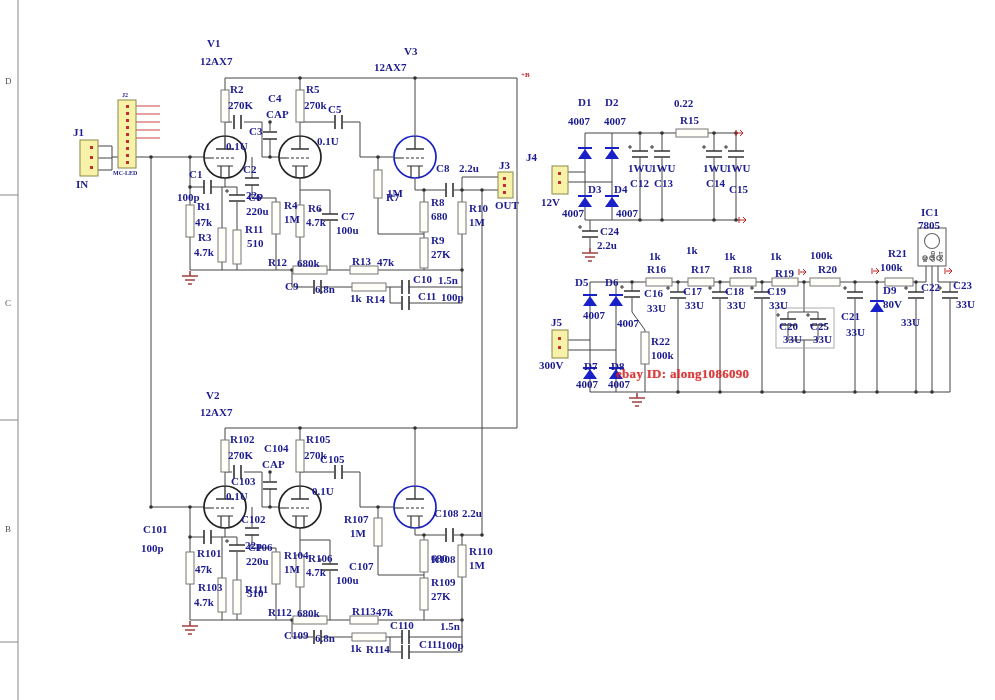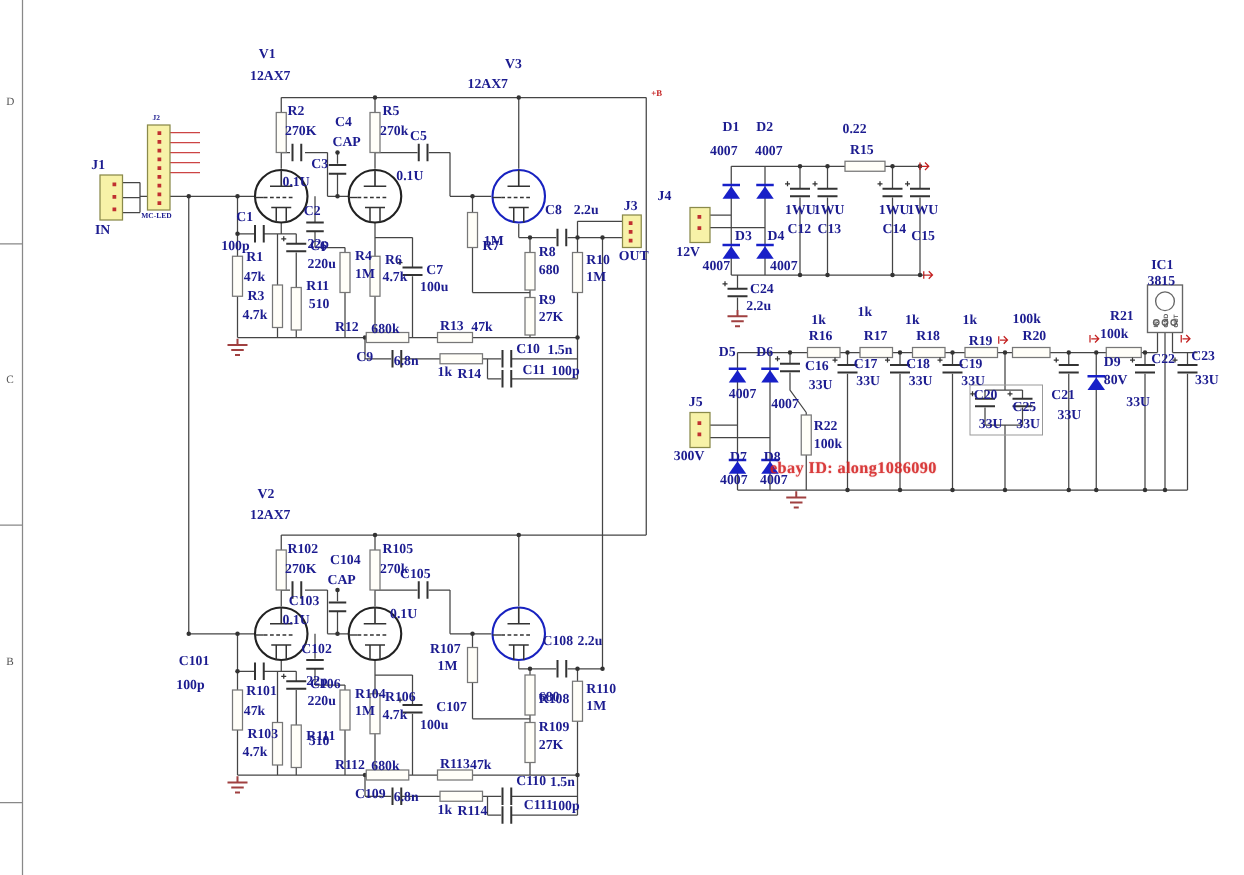--- a/index.html
+++ b/index.html
@@ -424,21 +424,21 @@
 <span class="l" style="left:431px;top:577px">R109</span>
 <span class="l" style="left:431px;top:591px">27K</span>
 <span class="l" style="left:268px;top:607px">R112</span>
 <span class="l" style="left:297px;top:608px">680k</span>
 <span class="l" style="left:352px;top:606px">R113</span>
 <span class="l" style="left:376px;top:607px">47k</span>
 <span class="l" style="left:284px;top:630px">C109</span>
 <span class="l" style="left:315px;top:633px">6.8n</span>
 <span class="l" style="left:350px;top:643px">1k</span>
 <span class="l" style="left:366px;top:644px">R114</span>
-<span class="l" style="left:413px;top:620px">C110</span>
+<span class="l" style="left:390px;top:620px">C110</span>
 <span class="l" style="left:440px;top:621px">1.5n</span>
 <span class="l" style="left:419px;top:639px">C111</span>
 <span class="l" style="left:441px;top:640px">100p</span>
 
 <span class="l" style="left:578px;top:97px">D1</span>
 <span class="l" style="left:605px;top:97px">D2</span>
 <span class="l" style="left:568px;top:116px">4007</span>
 <span class="l" style="left:604px;top:116px">4007</span>
 <span class="l" style="left:588px;top:184px">D3</span>
 <span class="l" style="left:614px;top:184px">D4</span>
@@ -483,33 +483,33 @@
 <span class="l" style="left:810px;top:250px">100k</span>
 <span class="l" style="left:818px;top:264px">R20</span>
 <span class="l" style="left:888px;top:248px">R21</span>
 <span class="l" style="left:880px;top:262px">100k</span>
 <span class="l" style="left:683px;top:286px">C17</span>
 <span class="l" style="left:685px;top:300px">33U</span>
 <span class="l" style="left:725px;top:286px">C18</span>
 <span class="l" style="left:727px;top:300px">33U</span>
 <span class="l" style="left:767px;top:286px">C19</span>
 <span class="l" style="left:769px;top:300px">33U</span>
-<span class="l" style="left:779px;top:311px">C20</span>
+<span class="l" style="left:779px;top:321px">C20</span>
 <span class="l" style="left:783px;top:334px">33U</span>
 <span class="l" style="left:810px;top:321px">C25</span>
 <span class="l" style="left:813px;top:334px">33U</span>
 <span class="l" style="left:841px;top:311px">C21</span>
 <span class="l" style="left:846px;top:327px">33U</span>
 <span class="l" style="left:883px;top:285px">D9</span>
 <span class="l" style="left:883px;top:299px">80V</span>
 <span class="l" style="left:921px;top:282px">C22</span>
 <span class="l" style="left:901px;top:317px">33U</span>
 <span class="l" style="left:953px;top:280px">C23</span>
 <span class="l" style="left:956px;top:299px">33U</span>
 <span class="l" style="left:921px;top:207px">IC1</span>
-<span class="l" style="left:918px;top:220px">3815</span>
+<span class="l" style="left:918px;top:220px">7805</span>
 <span class="vt" style="left:922px;top:262px">IN</span>
 <span class="vt" style="left:930px;top:262px">GND</span>
 <span class="vt" style="left:938px;top:262px">OUT</span>
 
 <span class="wm" style="left:616px;top:366px">ebay ID: along1086090</span>
 
 </div>
 
 </body></html>

